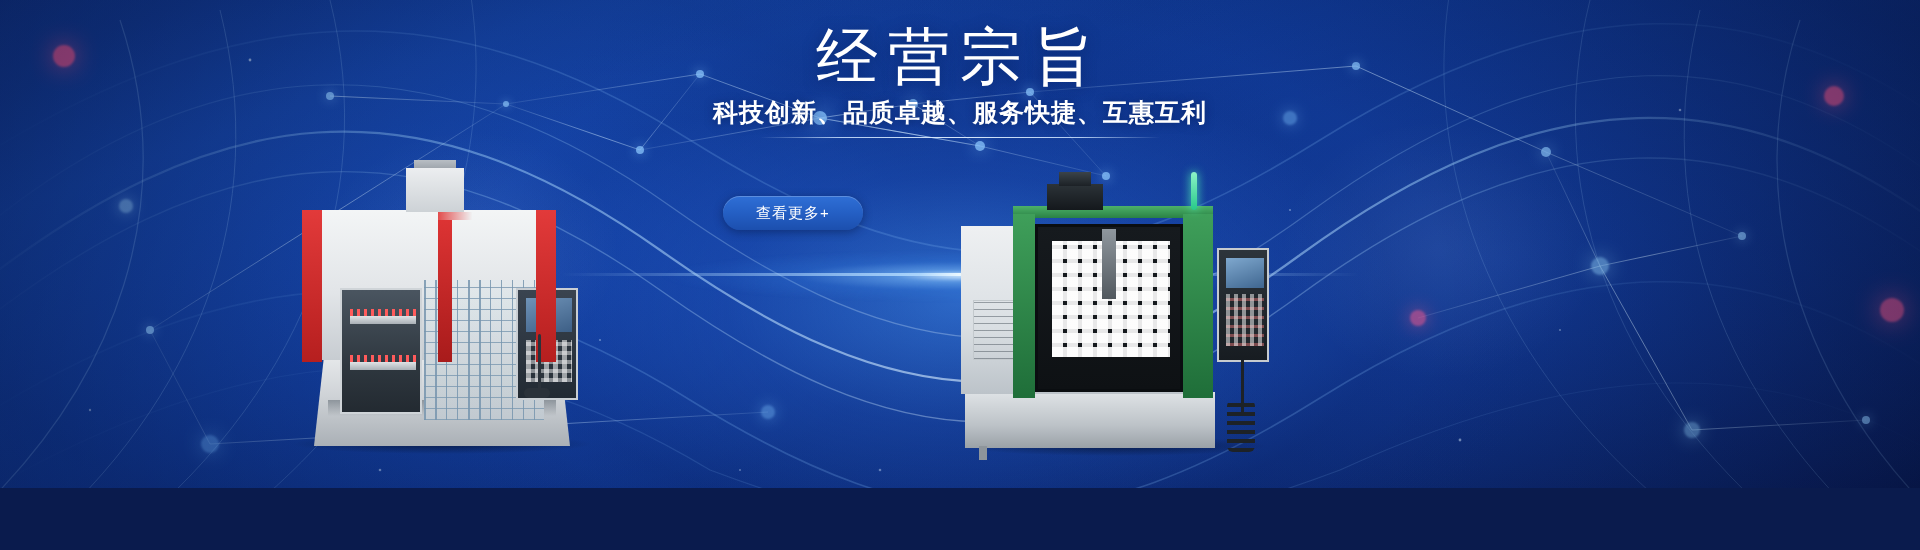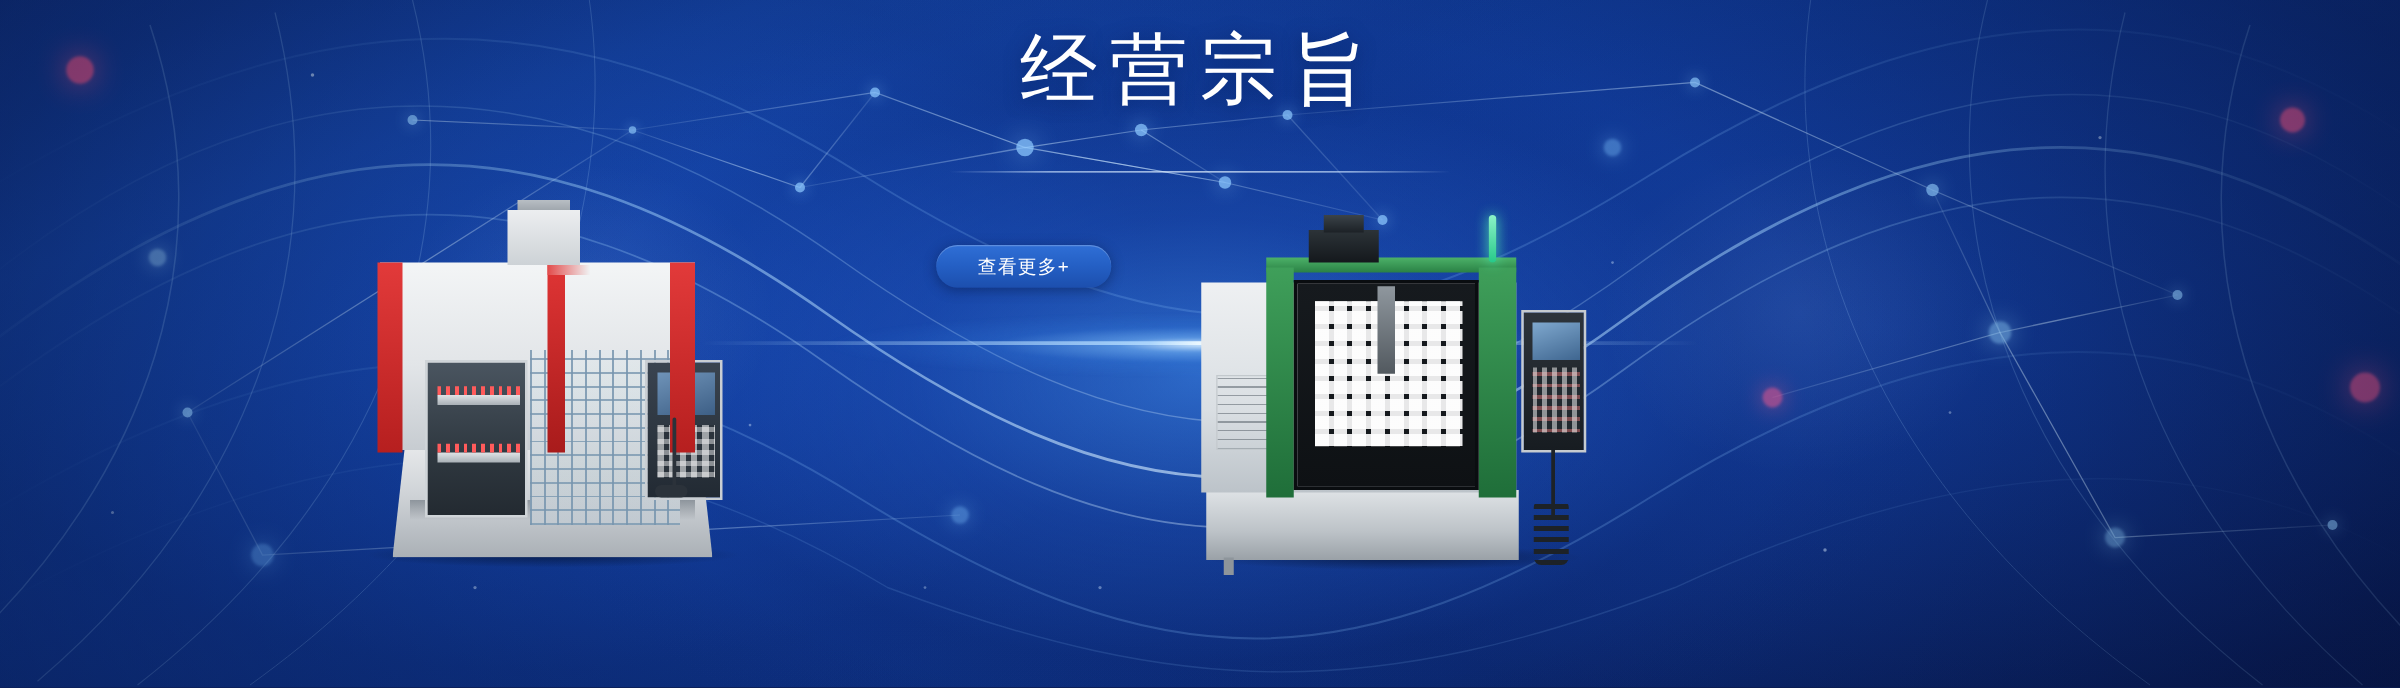--- a/index.html
+++ b/index.html
@@ -1,20 +1,20 @@
 <!DOCTYPE html>
 <html><head>
 <meta charset="utf-8">
 <style>
   * { margin:0; padding:0; box-sizing:border-box; }
   html,body { width:1920px; height:550px; overflow:hidden; background:#0a1b4d; }
   body { font-family:"Liberation Sans", sans-serif; }
 
   #banner{
-    position:relative; width:1920px; height:550px; overflow:hidden;
+    position:relative; width:1920px; height:488px; overflow:hidden;
     background:
       radial-gradient(ellipse 620px 330px at 960px 300px, rgba(70,150,255,0.55) 0%, rgba(40,100,215,0.30) 38%, rgba(20,55,150,0.05) 70%, rgba(0,0,0,0) 100%),
       radial-gradient(ellipse 900px 520px at 430px 250px, rgba(28,80,190,0.55) 0%, rgba(14,45,125,0.25) 55%, rgba(0,0,0,0) 100%),
       radial-gradient(ellipse 1000px 560px at 1500px 260px, rgba(24,72,180,0.5) 0%, rgba(12,40,115,0.22) 58%, rgba(0,0,0,0) 100%),
       linear-gradient(160deg,#113a93 0%,#1446a8 18%,#0f3a97 42%,#0c2c78 70%,#08194e 100%);
   }
 
   
   .layer{ position:absolute; inset:0; pointer-events:none; }
 
@@ -152,21 +152,21 @@
   .rule{
     position:absolute; top:137px; left:760px; width:400px; height:1px;
     background:linear-gradient(90deg, rgba(190,220,255,0) 0%, rgba(205,228,255,0.85) 20%, rgba(225,240,255,0.95) 50%, rgba(205,228,255,0.85) 80%, rgba(190,220,255,0) 100%);
   }
   .tagline{
     position:absolute; left:0; top:148px; width:1920px; text-align:center;
     font-size:27px; line-height:1; color:#ffffff; letter-spacing:1px; font-weight:700;
     text-shadow:0 1px 9px rgba(0,25,80,0.6);
   }
   .cta{
-    position:absolute; left:749px; top:196px; width:140px; height:34px;
+    position:absolute; left:723px; top:196px; width:140px; height:34px;
     border:none; border-radius:17px; cursor:pointer;
     background:linear-gradient(180deg,#2f6fd6 0%,#245fc4 50%,#1c4fae 100%);
     color:#ffffff; font-size:15px; letter-spacing:1px;
     font-family:"Liberation Sans", sans-serif;
     box-shadow:0 2px 10px rgba(4,20,60,0.45), inset 0 1px 0 rgba(255,255,255,0.22);
   }
 </style>
 </head>
 <body>
 
@@ -334,17 +334,18 @@
       <div class="mr-screen"></div>
       <div class="mr-keys"></div>
     </div>
     <div class="mr-cable"></div>
     <div class="mr-coil"></div>
     <div class="mr-foot"></div>
   </div>
 
   <div id="copy">
     <div class="title">经营宗旨</div>
+    <div class="subtitle">科技创新、品质卓越、服务快捷、互惠互利</div>
     <div class="rule"></div>
     <button class="cta">查看更多+</button>
   </div>
 
 </div>
 
 </body></html>

